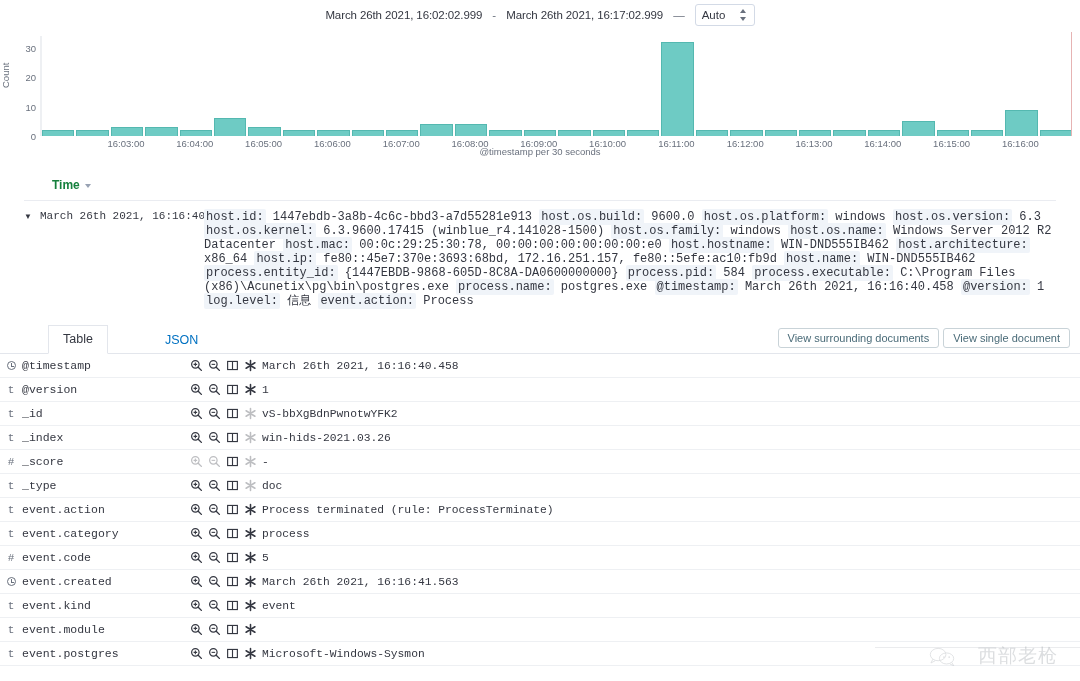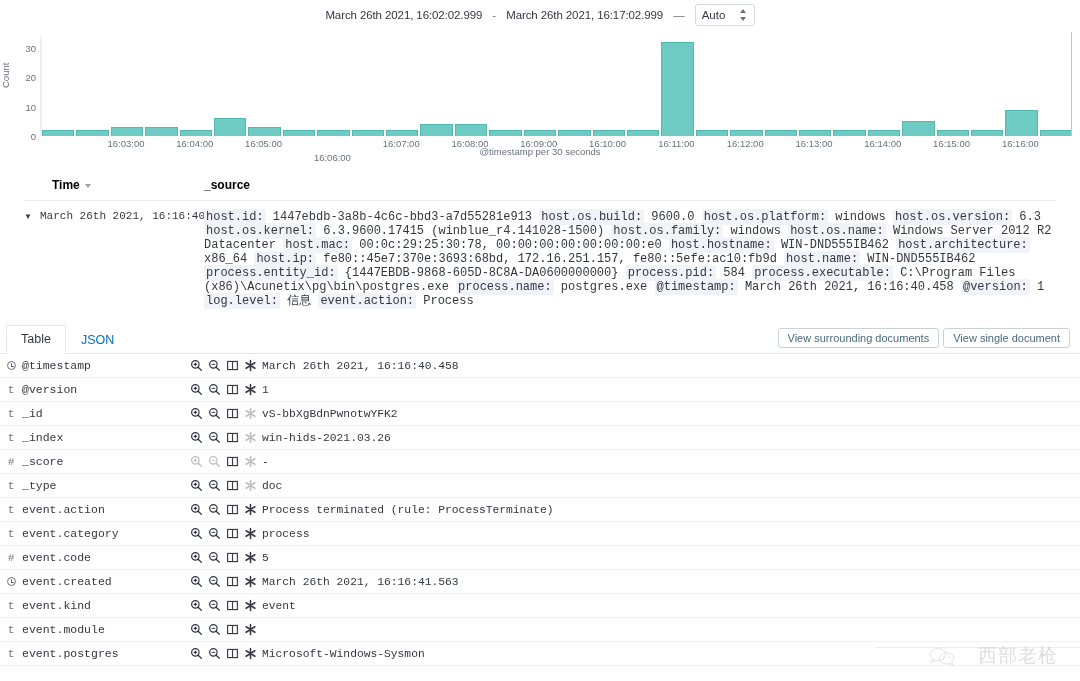--- a/index.html
+++ b/index.html
@@ -107,21 +107,21 @@
     text-align: center;
     font-size: 9.5px; color: #69707d;
   }
 
   
   .doc-table { padding: 0 24px 0 24px; }
   .doc-head {
     display: flex;
     padding: 10px 0 8px 0;
     font-size: 12px; font-weight: bold;
-    color: #000000;
+    color: #15803d;
     border-bottom: 1px solid #eaecf1;
   }
   .doc-head .c-time { width: 180px; padding-left: 28px; }
   .doc-head .c-src  { flex: 1; }
   .sort-caret {
     display: inline-block; margin-left: 5px;
     width: 0; height: 0;
     border-left: 3.5px solid transparent;
     border-right: 3.5px solid transparent;
     border-top: 4px solid #98a2b3;
@@ -159,21 +159,21 @@
     display: flex; align-items: flex-end;
     padding-left: 6px;
   }
   .tab {
     font-size: 12.5px;
     padding: 6px 14px 7px 14px;
     color: #0071c2;
     cursor: pointer;
     border: 1px solid transparent;
     border-bottom: none;
-    position: relative; top: 1px;
+    position: relative; top: 1px; margin-left: 42px;
   }
   .tab.active {
     color: #343741;
     background: #fff;
     border-color: #e3e6ec;
     border-bottom: 1px solid #fff;
   }
   .tab-actions {
     position: absolute; right: 10px; bottom: 5px;
     display: flex; gap: 4px;
@@ -312,41 +312,40 @@
           <div class="bar" title="16:15:30: 2" style="height: 5.88235px; background: rgb(110, 203, 196);"></div>
           <div class="bar" title="16:16:00: 9" style="height: 26.4706px; background: rgb(110, 203, 196);"></div>
           <div class="bar" title="16:16:30: 2" style="height: 5.88235px; background: rgb(110, 203, 196);"></div>
         </div>
       <div class="endline"></div>
     </div>
     <div class="xaxis">
         <span style="left: 8.33333%;">16:03:00</span>
         <span style="left: 15%;">16:04:00</span>
         <span style="left: 21.6667%;">16:05:00</span>
-        <span style="left: 28.3333%; margin-top: 14px;">16:06:00</span>
+        <span style="left: 28.3333%;">16:06:00</span>
         <span style="left: 35%;">16:07:00</span>
         <span style="left: 41.6667%;">16:08:00</span>
         <span style="left: 48.3333%;">16:09:00</span>
         <span style="left: 55%;">16:10:00</span>
         <span style="left: 61.6667%;">16:11:00</span>
         <span style="left: 68.3333%;">16:12:00</span>
         <span style="left: 75%;">16:13:00</span>
         <span style="left: 81.6667%;">16:14:00</span>
         <span style="left: 88.3333%;">16:15:00</span>
         <span style="left: 95%;">16:16:00</span>
       </div>
     <div class="xlabel">@timestamp per 30 seconds</div>
   </div>
 
   <div class="doc-table">
     <div class="doc-head">
       <div class="c-time">
         <span>Time</span><span class="sort-caret"></span>
       </div>
-      <div class="c-src">_source</div>
     </div>
     <div class="doc-row">
       <div class="expander">▼</div>
       <div class="c-time">March 26th 2021, 16:16:40.458</div>
       <div class="c-src"><span class="k">host.id:</span><span class="v"> 1447ebdb-3a8b-4c6c-bbd3-a7d55281e913</span> <span class="k">host.os.build:</span><span class="v"> 9600.0</span> <span class="k">host.os.platform:</span><span class="v"> windows</span> <span class="k">host.os.version:</span><span class="v"> 6.3</span> <span class="k">host.os.kernel:</span><span class="v"> 6.3.9600.17415 (winblue_r4.141028-1500)</span> <span class="k">host.os.family:</span><span class="v"> windows</span> <span class="k">host.os.name:</span><span class="v"> Windows Server 2012 R2 Datacenter</span> <span class="k">host.mac:</span><span class="v"> 00:0c:29:25:30:78, 00:00:00:00:00:00:00:e0</span> <span class="k">host.hostname:</span><span class="v"> WIN-DND555IB462</span> <span class="k">host.architecture:</span><span class="v"> x86_64</span> <span class="k">host.ip:</span><span class="v"> fe80::45e7:370e:3693:68bd, 172.16.251.157, fe80::5efe:ac10:fb9d</span> <span class="k">host.name:</span><span class="v"> WIN-DND555IB462</span> <span class="k">process.entity_id:</span><span class="v"> {1447EBDB-9868-605D-8C8A-DA0600000000}</span> <span class="k">process.pid:</span><span class="v"> 584</span> <span class="k">process.executable:</span><span class="v"> C:\Program Files (x86)\Acunetix\pg\bin\postgres.exe</span> <span class="k">process.name:</span><span class="v"> postgres.exe</span> <span class="k">@timestamp:</span><span class="v"> March 26th 2021, 16:16:40.458</span> <span class="k">@version:</span><span class="v"> 1</span> <span class="k">log.level:</span><span class="v"> 信息</span> <span class="k">event.action:</span><span class="v"> Process</span></div>
     </div>
   </div>
 
   <div class="tabs-bar">
     <div class="tab active">Table</div>

